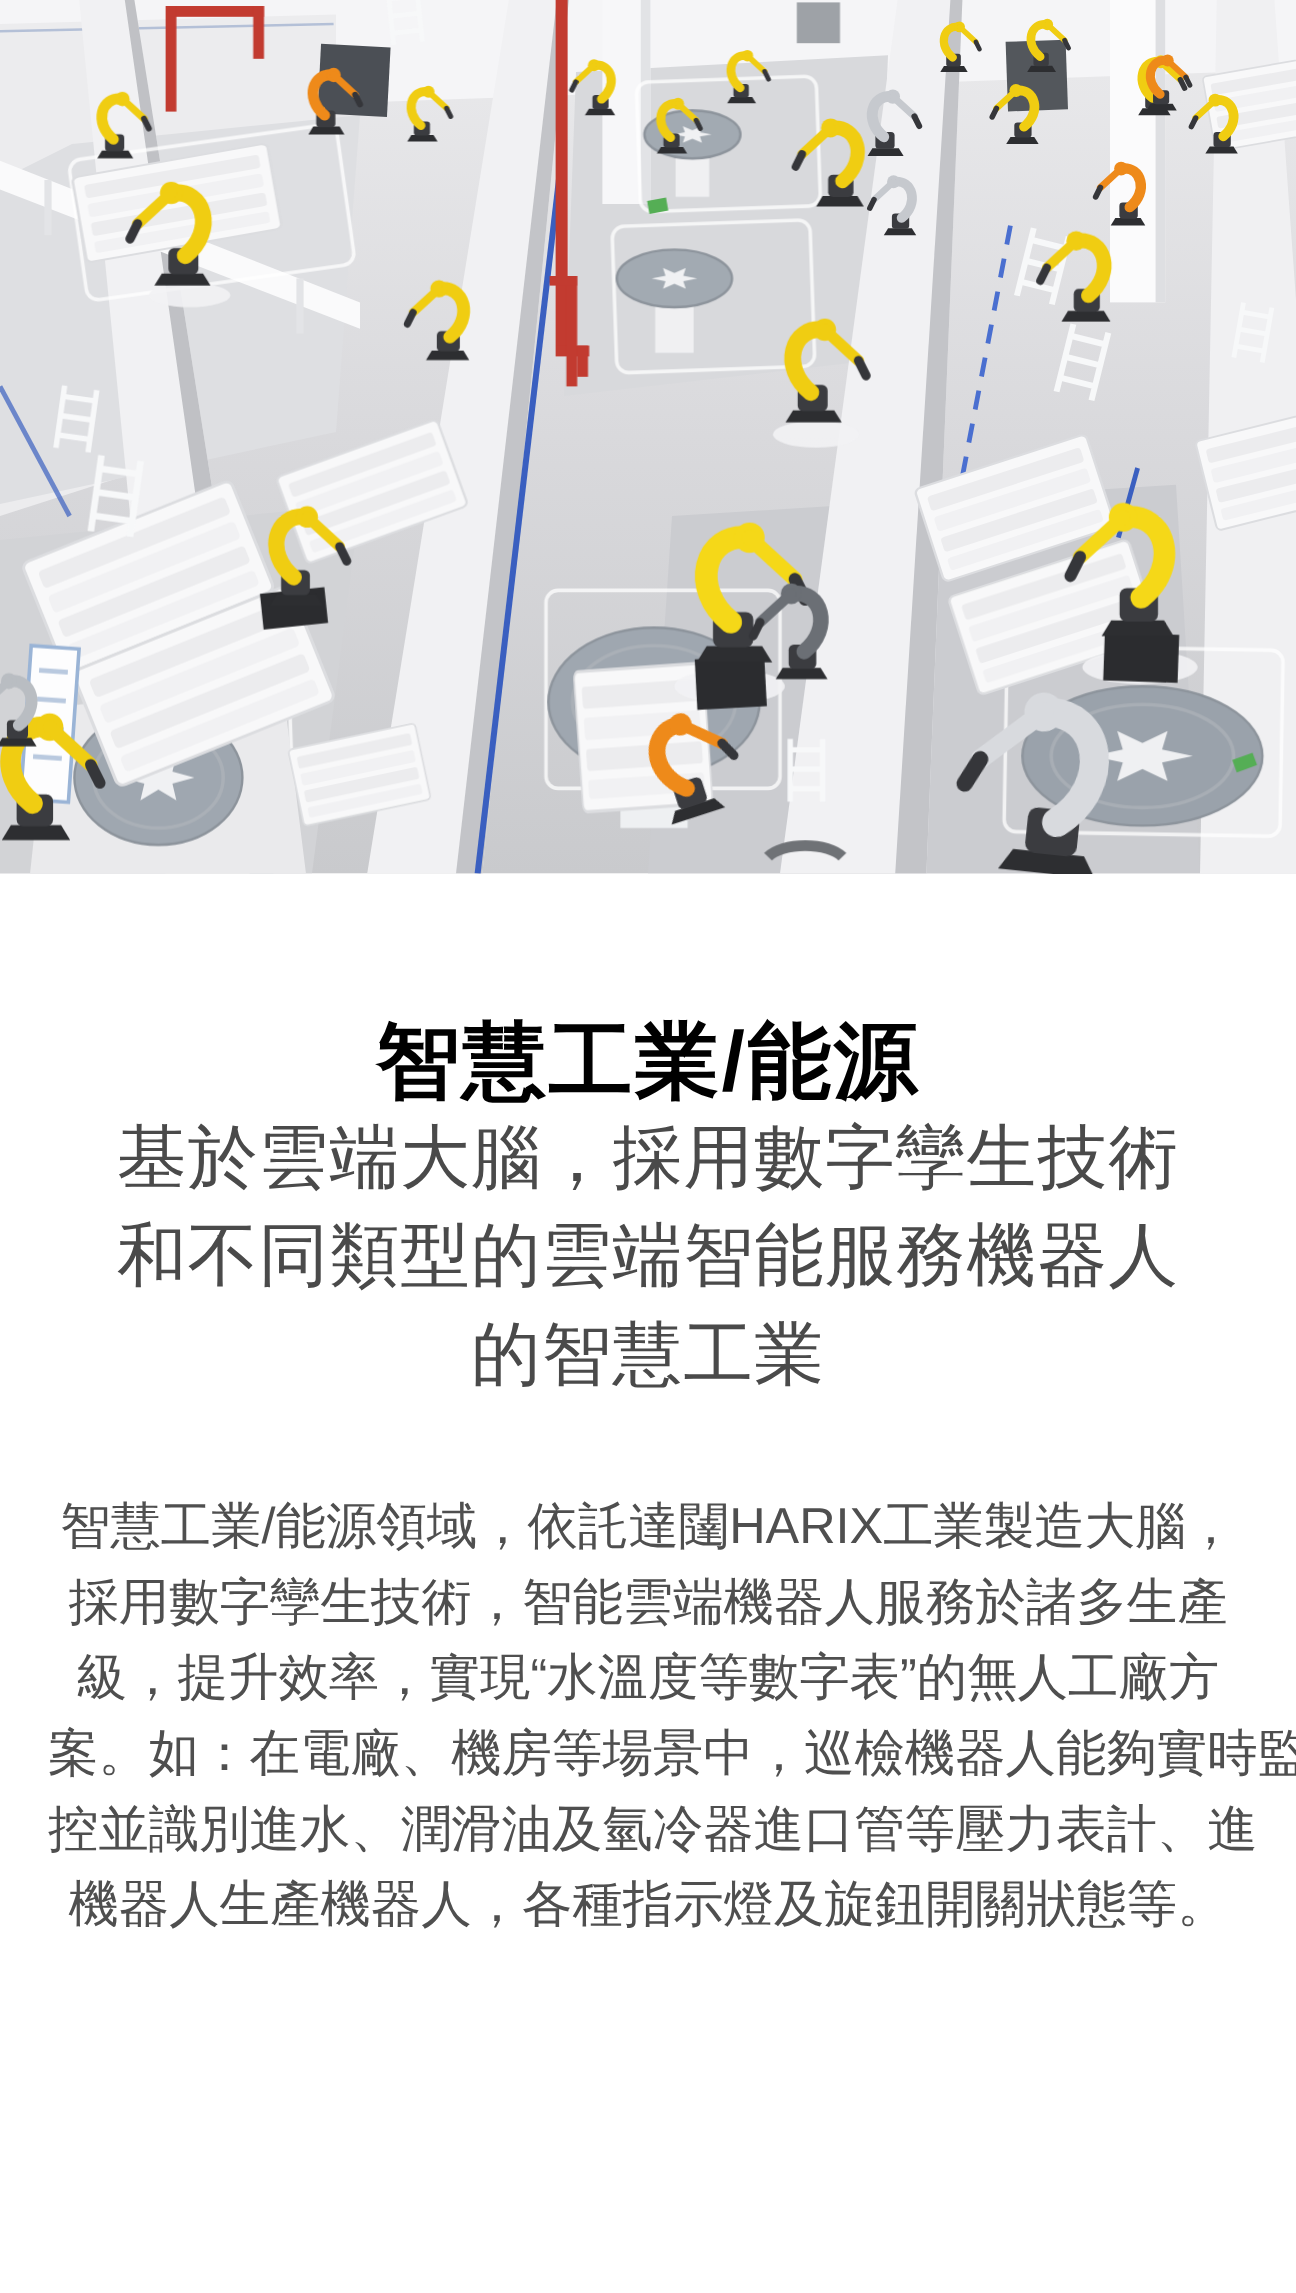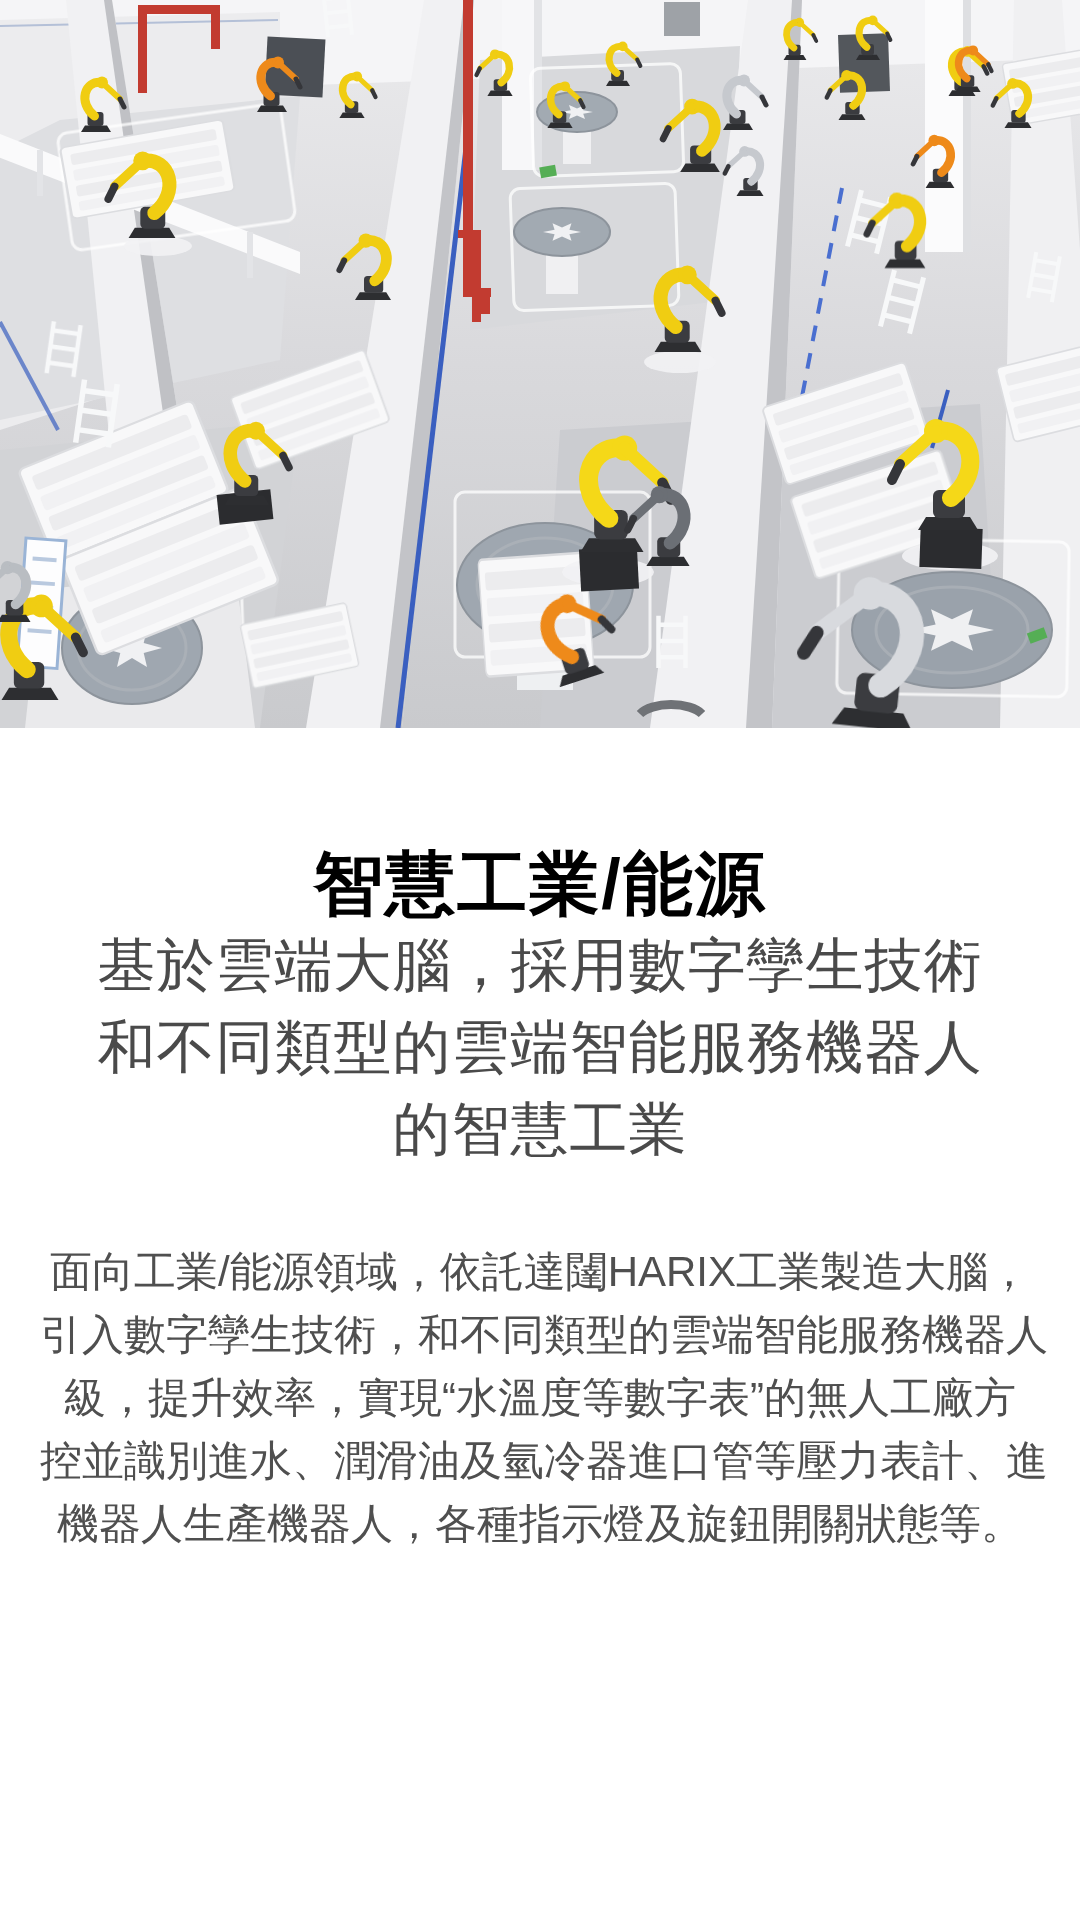--- a/index.html
+++ b/index.html
@@ -225,19 +225,20 @@
 </figure>
 
 <section class="content">
   <h1 class="title">智慧工業/能源</h1>
   <div class="subtitle">
     <div>基於雲端大腦，採用數字孿生技術</div>
     <div>和不同類型的雲端智能服務機器人</div>
     <div>的智慧工業</div>
   </div>
   <div class="bodytext">
-    <div>面向工業/能源領域，依託達闥HARIX工業製造大腦，</div>
-    <div>引入數字孿生技術，和不同類型的雲端智能服務機器人</div>
+    <div>智慧工業/能源領域，依託達闥HARIX工業製造大腦，</div>
+    <div>採用數字孿生技術，智能雲端機器人服務於諸多生產</div>
     <div>級，提升效率，實現“水溫度等數字表”的無人工廠方</div>
+    <div>案。如：在電廠、機房等場景中，巡檢機器人能夠實時監</div>
     <div>控並識別進水、潤滑油及氫冷器進口管等壓力表計、進</div>
     <div>機器人生產機器人，各種指示燈及旋鈕開關狀態等。</div>
   </div>
 </section>
 
 </body></html>

